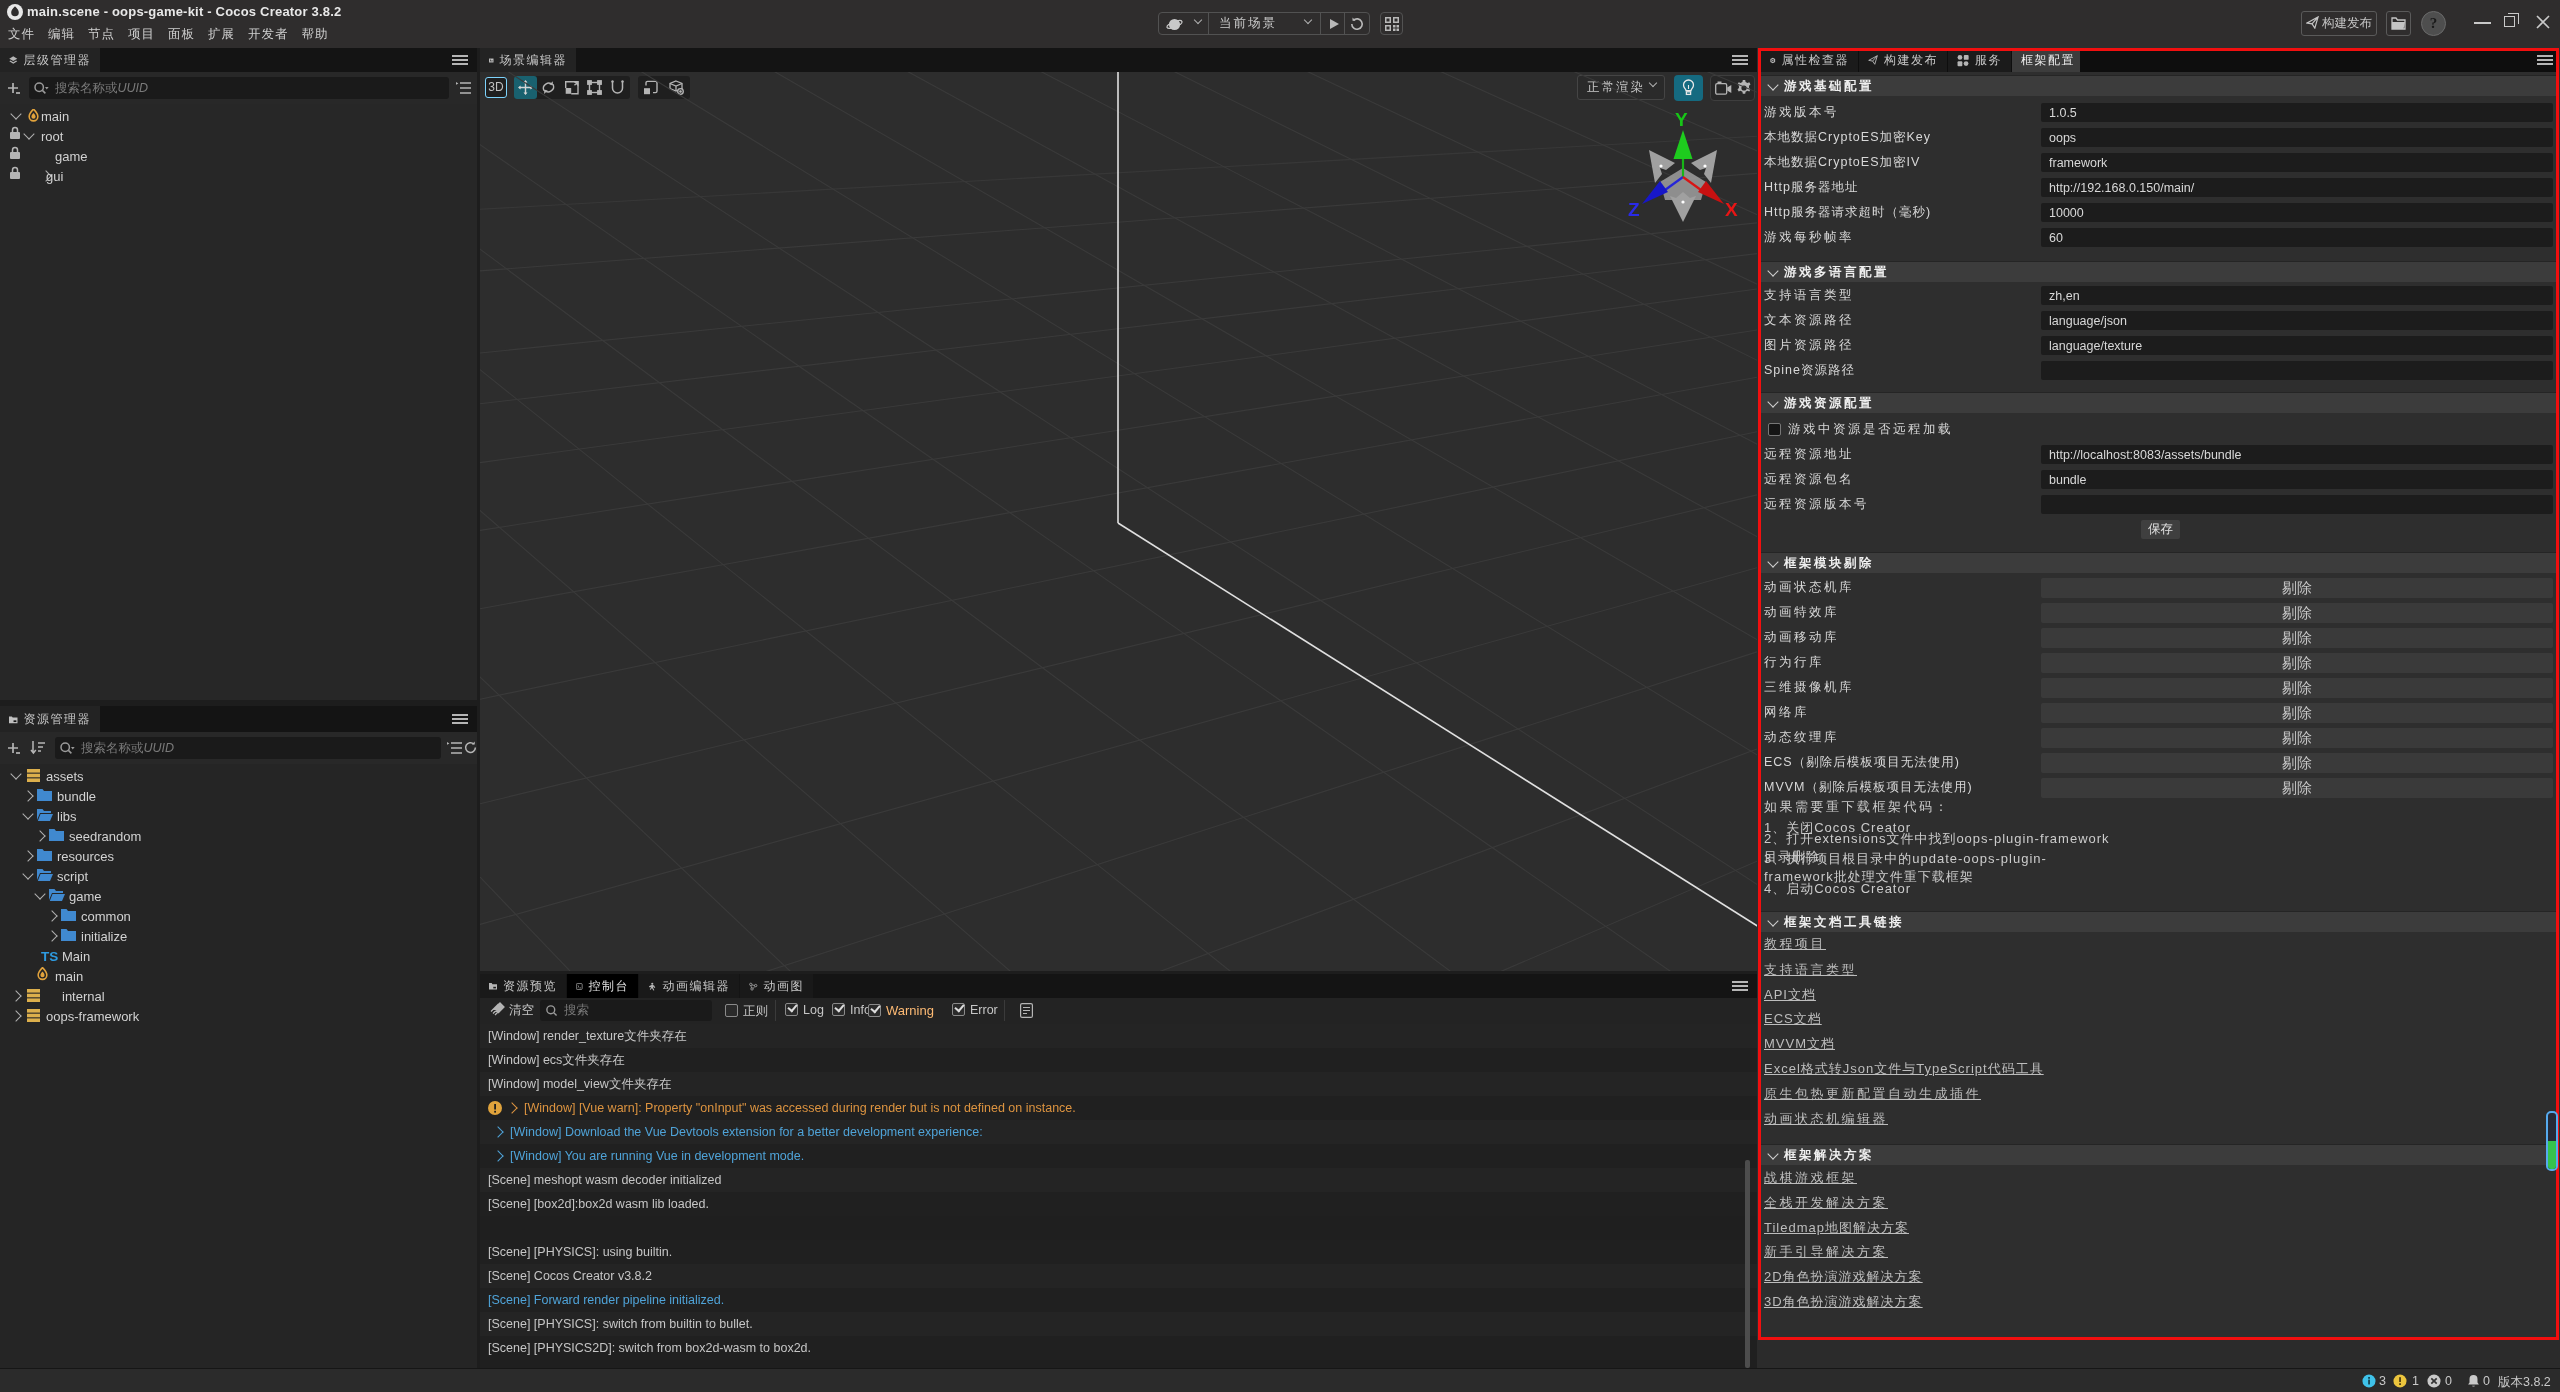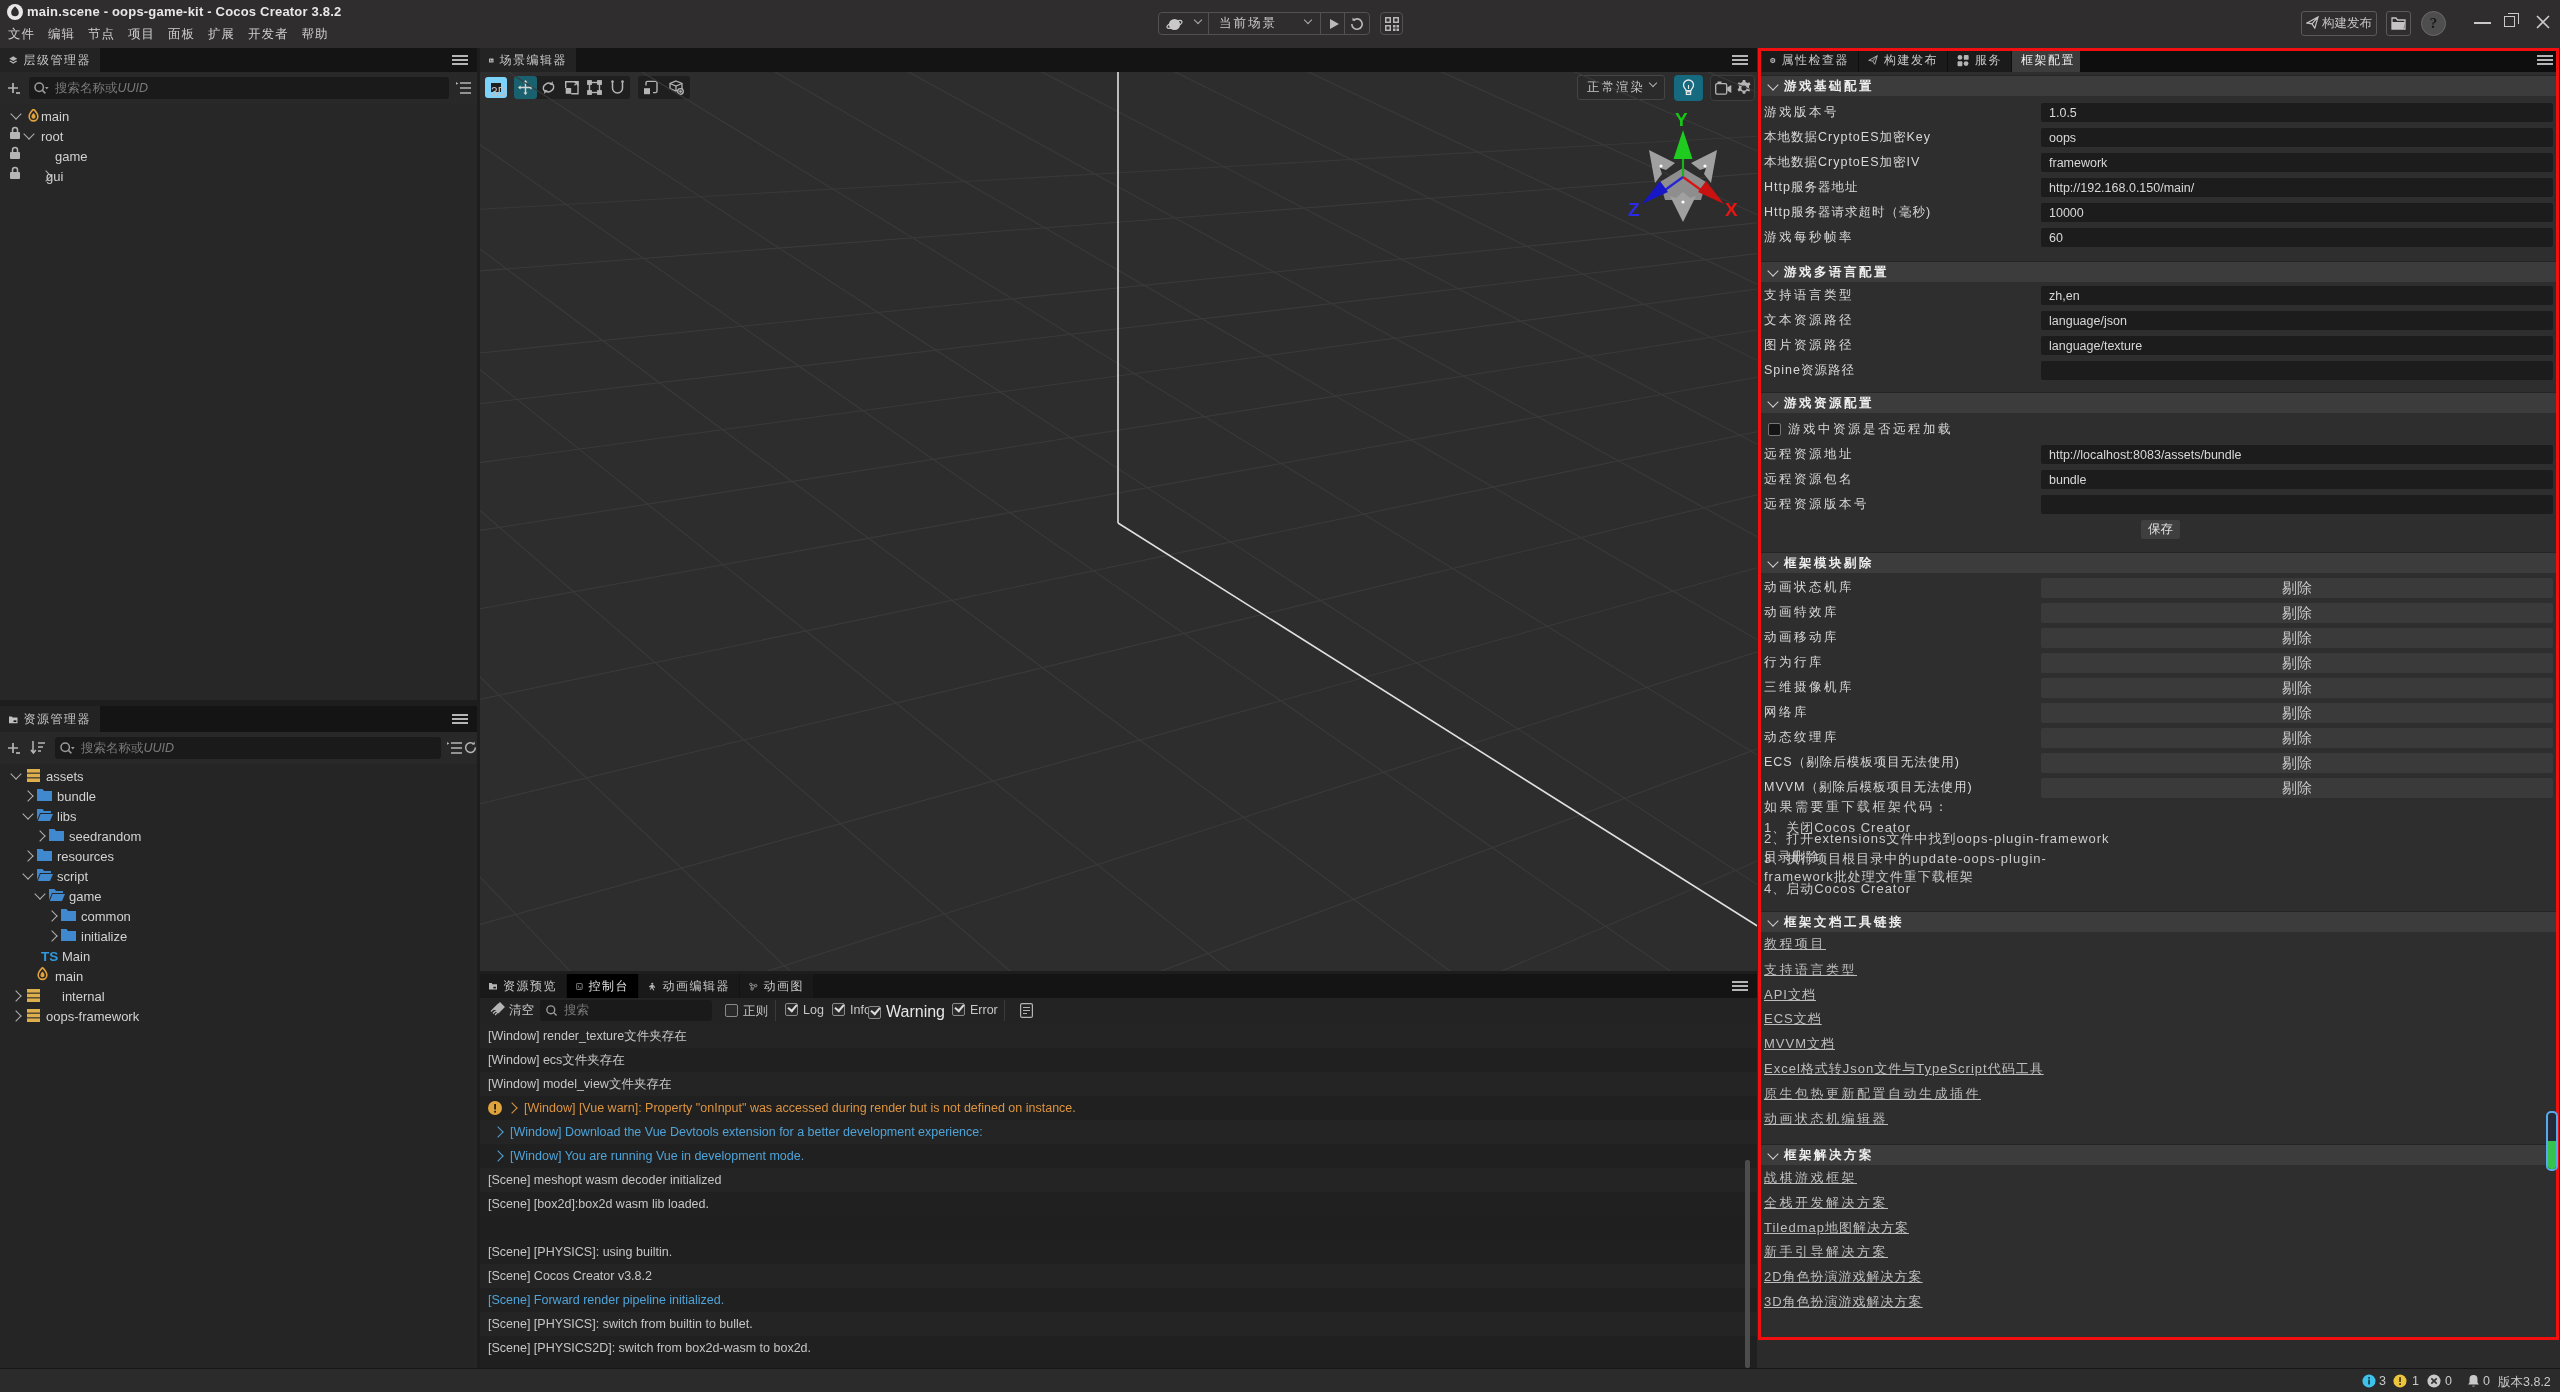--- a/index.html
+++ b/index.html
@@ -283,21 +283,21 @@
 <div class="abs" style="left:480px;top:48px;width:1277px;height:923px;background:#2d2d2d">
   <div class="ptabbar" style="left:0;top:0;width:1277px;height:24px">
     <div class="ptab" style="left:0;width:96px"><svg width="15" height="13" viewBox="0 0 15 13">
             <rect x="0" y="0" width="15" height="13" fill="#c0c0c0"></rect>
             <path d="M2 9l3.5-4 3 3 2-2 2.5 3z" fill="#1a1a1a"></path>
             <circle cx="4" cy="3.5" r="1.3" fill="#1a1a1a"></circle>
           </svg>场景编辑器</div>
     <div class="burger" style="left:1252px;top:7px"></div>
   </div>
 
-  <div class="abs" style="left:5px;top:29px;width:22px;height:21px;background:#1f1f1f;border:6px solid #7dd3fc;border-radius:3px;color:#c0c0c0;font-size:12px;text-align:center;line-height:19px">3D</div>
+  <div class="abs" style="left:5px;top:29px;width:22px;height:21px;background:#1f1f1f;border:1px solid #7dd3fc;border-radius:3px;color:#c0c0c0;font-size:12px;text-align:center;line-height:19px">3D</div>
   <div class="abs" style="left:34px;top:28px;width:116px;height:23px;background:#1f1f1f;border-radius:3px"></div>
   <div class="abs" style="left:34px;top:28px;width:23px;height:23px;background:#19616f;border-radius:3px"></div>
   <svg class="abs" style="left:38px;top:32px" width="15" height="15" viewBox="0 0 15 15" stroke="#d5d5d5" stroke-width="1.3" fill="#d5d5d5">
         <path d="M7.5 1v13M1 7.5h13" stroke-width="1.4"></path>
         <path d="M7.5 0l-2 2.6h4zM7.5 15l-2-2.6h4zM0 7.5l2.6-2v4zM15 7.5l-2.6-2v4z" stroke="none"></path>
       </svg>
   <svg class="abs" style="left:61px;top:32px" width="15" height="15" viewBox="0 0 16 16" fill="none" stroke="#b5b5b5" stroke-width="1.5">
         <path d="M3.2 11.5a5.6 5.6 0 019.2-6.2"></path>
         <path d="M12.8 4.5a5.6 5.6 0 01-9.2 6.2"></path>
         <path d="M12.6 1.2v3.8H8.8z" fill="#b5b5b5" stroke="none"></path>
@@ -443,21 +443,21 @@
         </svg>清空</div>
   <div class="abs" style="left:60px;top:26px;width:172px;height:21px;background:#1a1a1a;border-radius:3px;color:#7a7a7a;font-size:12.5px;line-height:21px;padding-left:24px">搜索</div>
   <svg class="abs" style="left:65px;top:30px" width="14" height="14" viewBox="0 0 15 15">
         <circle cx="6.2" cy="6.2" r="4.2" fill="none" stroke="#9a9a9a" stroke-width="1.5"></circle>
         <path d="M9.4 9.4l3 3" stroke="#9a9a9a" stroke-width="1.5"></path>
       </svg>
   <div class="abs" style="left:245px;top:29px;color:#c6c6c6;font-size:12.5px"><span class="cb"></span><span style="vertical-align:2px">正则</span></div>
   <div class="abs" style="left:295px;top:26px;width:1px;height:21px;background:#3a3a3a"></div>
   <div class="abs" style="left:305px;top:29px;color:#c6c6c6;font-size:12.5px"><span class="cb on"></span><span style="vertical-align:2px">Log</span></div>
   <div class="abs" style="left:352px;top:29px;color:#c6c6c6;font-size:12.5px"><span class="cb on"></span><span style="vertical-align:2px">Info</span></div>
-  <div class="abs" style="left:388px;top:29px;color:#e5e5e5;font-size:16px"><span class="cb on"></span><span style="vertical-align:2px">Warning</span></div>
+  <div class="abs" style="left:388px;top:29px;color:#fdba74;font-size:13px"><span class="cb on"></span><span style="vertical-align:2px">Warning</span></div>
   <div class="abs" style="left:472px;top:29px;color:#c6c6c6;font-size:12.5px"><span class="cb on"></span><span style="vertical-align:2px">Error</span></div>
   <div class="abs" style="left:524px;top:26px;width:1px;height:21px;background:#3a3a3a"></div>
   <svg class="abs" style="left:540px;top:29px" width="13" height="15" viewBox="0 0 13 15" fill="none" stroke="#b5b5b5" stroke-width="1.2">
         <rect x="0.6" y="0.6" width="11.8" height="13.8" rx="1.5"></rect>
         <path d="M3 4.5h7M3 7.5h7M3 10.5h4"></path>
       </svg>
   <div class="lrow" style="top:50px;background:#242424">[Window] render_texture文件夹存在</div>
   <div class="lrow" style="top:74px;background:#202020">[Window] ecs文件夹存在</div>
   <div class="lrow" style="top:98px;background:#242424">[Window] model_view文件夹存在</div>
   <div class="lrow corange" style="top:122px;background:#202020"><svg style="margin-right:6px" width="14" height="14" viewBox="0 0 14 14">

